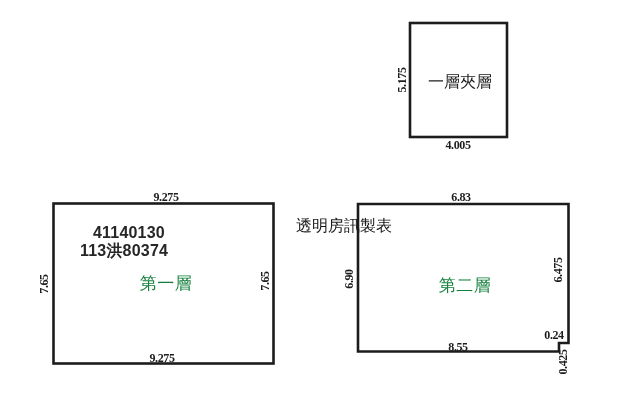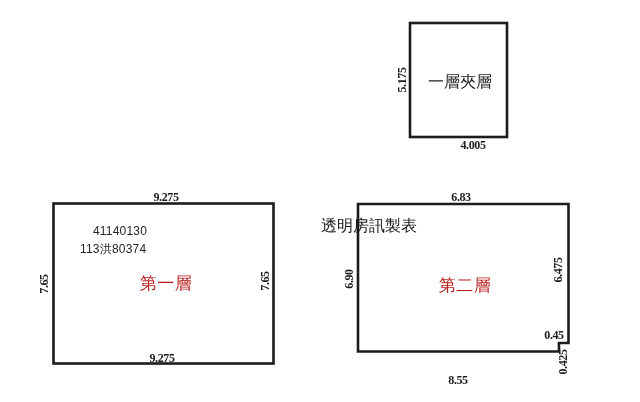--- a/index.html
+++ b/index.html
@@ -42,63 +42,64 @@
     font-family: "Liberation Serif", serif;
     font-weight: 700;
     font-size: 12px;
     letter-spacing: -0.4px;
     color: #1d1d1d;
   }
   
   .cjk {
     font-size: 17px;
     letter-spacing: 0.5px;
-    color: #b91c1c;
+    color: #15803d;
   }
   .cjk-small {
     font-size: 16px;
     letter-spacing: 0px;
     color: #191919;
   }
   
   .num {
-    font-size: 12px;
+    font-size: 16px;
     letter-spacing: 0.2px;
     color: #262626;
+    font-weight: bold;
   }
 </style>
 </head>
 <body>
 
 <div class="canvas">
 
   <svg class="plan-svg" viewBox="0 0 640 402" xmlns="http://www.w3.org/2000/svg">
 
     <rect x="410" y="23" width="97" height="114"></rect>
 
     <rect x="53.5" y="203.5" width="220" height="160"></rect>
 
     <path d="M 358 204 L 568.5 204 L 568.5 343 L 559 343 L 559 351.5 L 358 351.5 Z"></path>
   </svg>
 
   <div class="txt cjk-small c" style="left:460px; top:82px;">一層夾層</div>
   <div class="txt dim rot" style="left:402px; top:80px;">5.175</div>
-  <div class="txt dim c" style="left:458px; top:145px;margin-left:15px;">4.005</div>
+  <div class="txt dim c" style="left:458px; top:145px;">4.005</div>
 
   <div class="txt num" style="left:93px; top:225px;">41140130</div>
   <div class="txt num" style="left:80px; top:243px;">113洪80374</div>
   <div class="txt cjk c" style="left:166px; top:283px;">第一層</div>
   <div class="txt dim c" style="left:166px; top:197px;">9.275</div>
   <div class="txt dim c" style="left:162px; top:358px;">9.275</div>
   <div class="txt dim rot" style="left:44px; top:284px;">7.65</div>
   <div class="txt dim rot" style="left:265px; top:281px;">7.65</div>
 
-  <div class="txt cjk-small" style="left:321px; top:218px;">透明房訊製表</div>
+  <div class="txt cjk-small" style="left:296px; top:218px;">透明房訊製表</div>
 
   <div class="txt cjk c" style="left:465px; top:285px;">第二層</div>
   <div class="txt dim c" style="left:461px; top:197px;">6.83</div>
-  <div class="txt dim c" style="left:458px; top:347px;margin-top:33px;">8.55</div>
+  <div class="txt dim c" style="left:458px; top:347px;">8.55</div>
   <div class="txt dim rot" style="left:349px; top:279px;">6.90</div>
   <div class="txt dim rot" style="left:558px; top:270px;">6.475</div>
-  <div class="txt dim c" style="left:554px; top:335px;">0.45</div>
+  <div class="txt dim c" style="left:554px; top:335px;">0.24</div>
   <div class="txt dim rot" style="left:563px; top:362px;">0.425</div>
 
 </div>
 
 </body></html>

